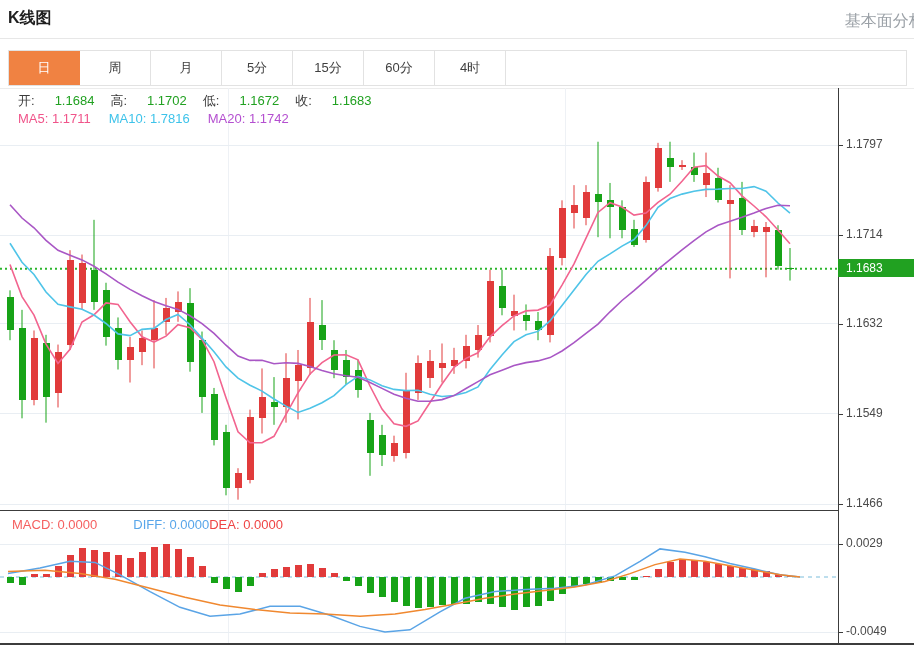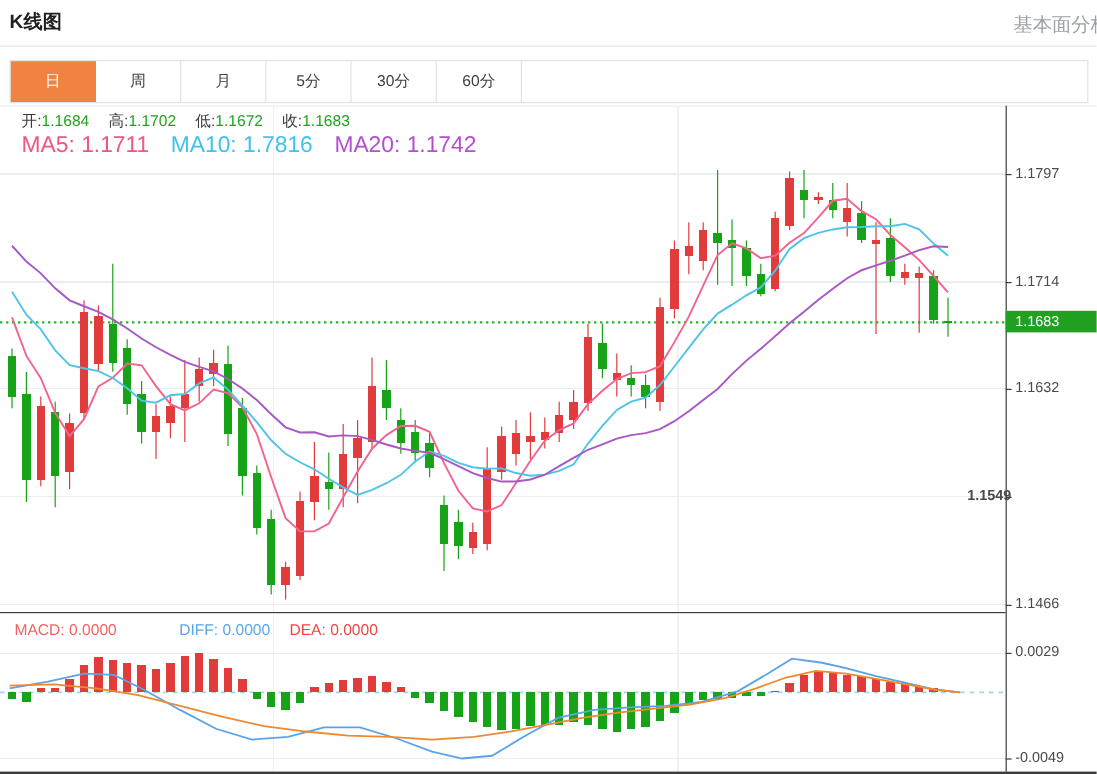--- a/index.html
+++ b/index.html
@@ -12,24 +12,24 @@
           border:1px solid #e2e2e2;box-sizing:content-box;background:#fff;}
   .tab{width:71px;line-height:34px;text-align:center;font-size:13px;color:#404040;
        border-right:1px solid #e2e2e2;cursor:pointer;box-sizing:border-box;}
   .tab.active{background:#f08242;color:#fff;border-right:1px solid #f08242;}
   .tab-filler{flex:1;}
   .chart-top-border{position:absolute;left:0;top:88px;width:914px;height:1px;background:#ececec;}
   #mainSvg{position:absolute;left:0;top:88px;}
   #macdSvg{position:absolute;left:0;top:512px;}
   .ohlc-row{position:absolute;left:18px;top:92px;display:flex;gap:16px;font-size:13px;}
   .ohlc-row .lab{color:#3c3c3c;}
-  .ohlc-row .val{color:#21a121;margin-left:0;}
-  .ma-row{position:absolute;left:18px;top:111px;display:flex;gap:18px;font-size:19px;text-align:right;}
+  .ohlc-row .val{color:#21a121;margin-left:20px;}
+  .ma-row{position:absolute;left:18px;top:111px;display:flex;gap:18px;font-size:13px;text-align:right;}
   .ma5c{color:#f0548a;} .ma10c{color:#3ec3ea;} .ma20c{color:#b44fd0;}
-  .macd-row{position:absolute;left:12px;top:517px;display:flex;gap:16px;font-size:13px;}
+  .macd-row{position:absolute;left:12px;top:517px;display:flex;font-size:13px;}
   .macdc{color:#f56060;} .diffc{color:#58a6ea;margin-left:36px;} .deac{color:#ef4444;}
   .axis-line{position:absolute;left:838px;top:88px;width:1px;height:555px;background:#3c3c3c;}
   .main-bottom{position:absolute;left:0;top:510px;width:838px;height:1px;background:#3c3c3c;}
   .page-bottom{position:absolute;left:0;top:643px;width:914px;height:2px;background:#3c3c3c;}
   .tick-dash{position:absolute;width:5px;height:1px;background:#3c3c3c;}
   .tick-label{position:absolute;font-size:12px;color:#4a4a4a;white-space:nowrap;}
   .price-tag{position:absolute;left:838px;top:259px;width:76px;height:18px;background:#21a121;
              color:#fff;font-size:12px;line-height:18px;padding-left:8px;box-sizing:border-box;}
 </style>
 </head>
@@ -38,22 +38,23 @@
 <div class="page">
   <div class="title">K线图</div>
   <a class="fund-link">基本面分析&gt;</a>
   <div class="hdr-divider"></div>
 
   <div class="tabbar" id="tabbar">
       <div class="tab active">日</div>
       <div class="tab">周</div>
       <div class="tab">月</div>
       <div class="tab">5分</div>
-      <div class="tab">30分</div>
+      <div class="tab">15分</div>
       <div class="tab">60分</div>
+      <div class="tab">4时</div>
       <div class="tab-filler"></div>
     </div>
 
   <div class="chart-top-border"></div>
   <svg id="mainSvg" width="838" height="422" viewBox="0 0 838 422">
       <line x1="228" y1="0" x2="228" y2="422" stroke="#eef1f5" stroke-width="1" shape-rendering="crispEdges"></line>
       <line x1="565" y1="0" x2="565" y2="422" stroke="#eef1f5" stroke-width="1" shape-rendering="crispEdges"></line>
       <line x1="0" y1="57" x2="838" y2="57" stroke="#e9eef3" stroke-width="1" shape-rendering="crispEdges"></line>
       <line x1="0" y1="147.0217999999997" x2="838" y2="147.0217999999997" stroke="#e9eef3" stroke-width="1" shape-rendering="crispEdges"></line>
       <line x1="0" y1="235.95899999999955" x2="838" y2="235.95899999999955" stroke="#e9eef3" stroke-width="1" shape-rendering="crispEdges"></line>
@@ -292,21 +293,21 @@
 
   <div class="axis-line"></div>
   <div id="axisTicks">
       <div class="tick-dash" style="left: 838px; top: 145px;"></div>
       <div class="tick-label" style="left: 846px; top: 137px;">1.1797</div>
       <div class="tick-dash" style="left: 838px; top: 235px;"></div>
       <div class="tick-label" style="left: 846px; top: 227px;">1.1714</div>
       <div class="tick-dash" style="left: 838px; top: 324px;"></div>
       <div class="tick-label" style="left: 846px; top: 316px;">1.1632</div>
       <div class="tick-dash" style="left: 838px; top: 414px;"></div>
-      <div class="tick-label" style="left: 806px; top: 406px; font-weight: bold;">1.1549</div>
+      <div class="tick-label" style="left: 846px; top: 406px;">1.1549</div>
       <div class="tick-dash" style="left: 838px; top: 504px;"></div>
       <div class="tick-label" style="left: 846px; top: 496px;">1.1466</div>
       <div class="tick-dash" style="left: 838px; top: 544px;"></div>
       <div class="tick-label" style="left: 846px; top: 536px;">0.0029</div>
       <div class="tick-dash" style="left: 838px; top: 632px;"></div>
       <div class="tick-label" style="left: 846px; top: 624px;">-0.0049</div>
     </div>
   <div class="main-bottom"></div>
   <div class="page-bottom"></div>
   <div class="price-tag">

